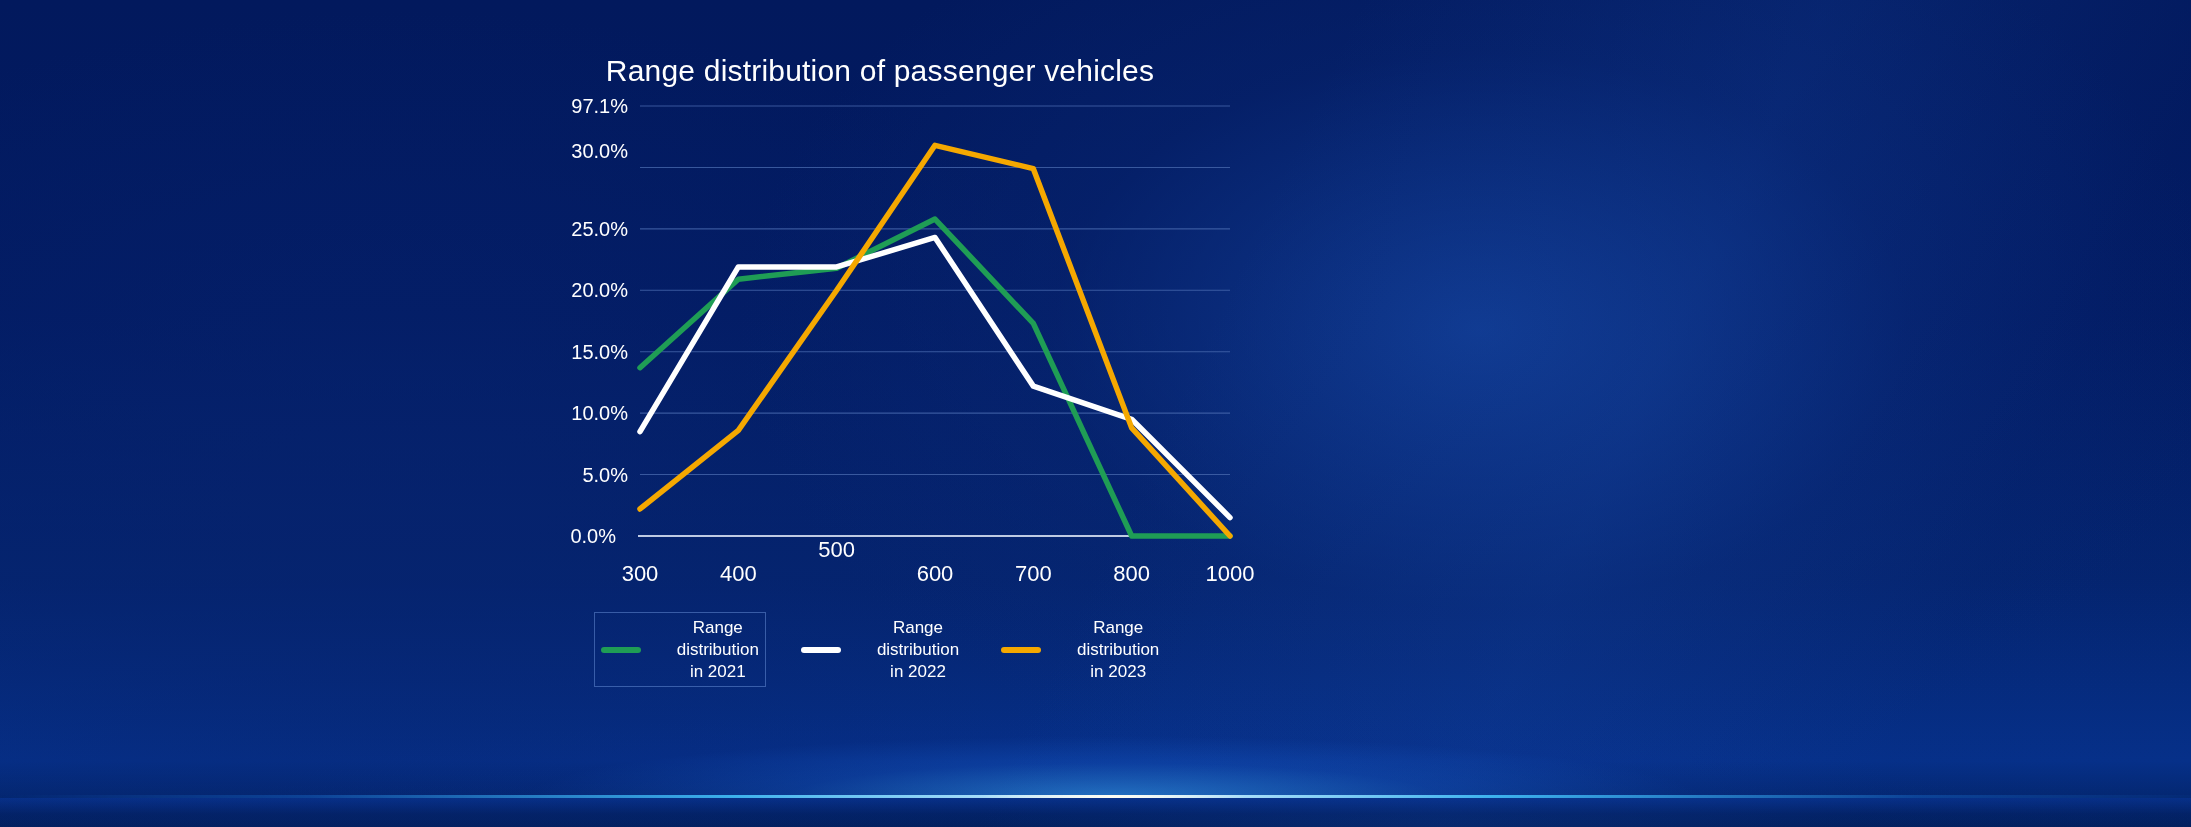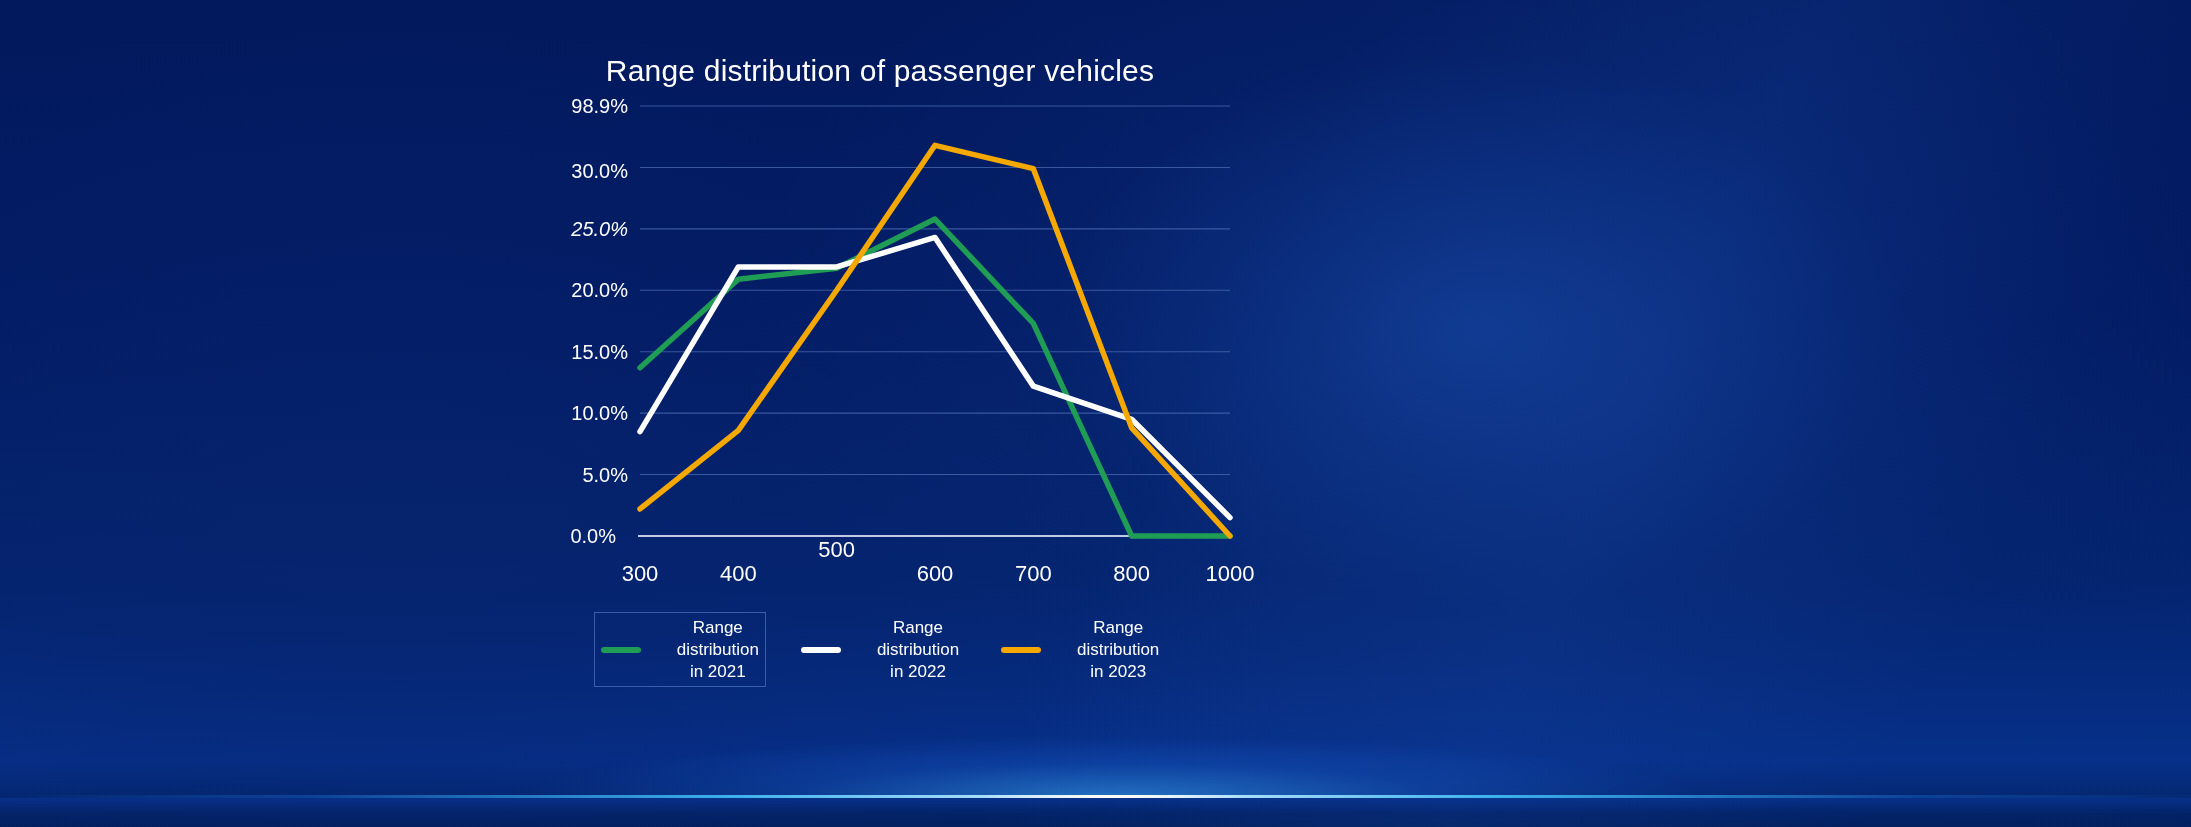--- a/index.html
+++ b/index.html
@@ -190,23 +190,23 @@
           <polyline points="120,339.6857142857143 218.33333333333331,251.22857142857146 316.66666666666663,240.17142857142858 415,191.0285714285714 513.3333333333333,295.4571428571428 611.6666666666667,508 710,508" fill="none" stroke="#1f9d55" stroke-width="5.5" stroke-linejoin="round" stroke-linecap="round"></polyline>
           <polyline points="120,403.57142857142856 218.33333333333331,238.94285714285718 316.66666666666663,238.94285714285718 415,209.45714285714286 513.3333333333333,358.11428571428576 611.6666666666667,391.2857142857143 710,489.57142857142856" fill="none" stroke="#ffffff" stroke-width="5.5" stroke-linejoin="round" stroke-linecap="round"></polyline>
           <polyline points="120,480.9714285714286 218.33333333333331,402.34285714285716 316.66666666666663,262.28571428571433 415,117.31428571428569 513.3333333333333,140.6571428571429 611.6666666666667,399.88571428571424 710,508" fill="none" stroke="#f5a800" stroke-width="5.5" stroke-linejoin="round" stroke-linecap="round"></polyline>
         </svg>
       <div id="ytick-layer">
           <div class="ylabel" style="top: 508px; left: 108px; right: auto; transform: translate(-100%, -50%);">0.0%</div>
           <div class="ylabel" style="top: 446.571px; left: 120px; right: auto; transform: translate(-100%, -50%);">5.0%</div>
           <div class="ylabel" style="top: 385.143px; left: 120px; right: auto; transform: translate(-100%, -50%); text-align: center;">10.0%</div>
           <div class="ylabel" style="top: 323.714px; left: 120px; right: auto; transform: translate(-100%, -50%);">15.0%</div>
           <div class="ylabel" style="top: 262.286px; left: 120px; right: auto; transform: translate(-100%, -50%);">20.0%</div>
-          <div class="ylabel" style="top: 200.857px; left: 120px; right: auto; transform: translate(-100%, -50%); font-style: italic;">25.0%</div>
-          <div class="ylabel" style="top: 143px; left: 120px; right: auto; transform: translate(-100%, -50%);">30.0%</div>
-          <div class="ylabel" style="top: 78px; left: 120px; right: auto; transform: translate(-100%, -50%);">98.9%</div>
+          <div class="ylabel" style="top: 200.857px; left: 120px; right: auto; transform: translate(-100%, -50%);">25.0%</div>
+          <div class="ylabel" style="top: 123px; left: 120px; right: auto; transform: translate(-100%, -50%);">30.0%</div>
+          <div class="ylabel" style="top: 78px; left: 120px; right: auto; transform: translate(-100%, -50%);">97.1%</div>
         </div>
       <div id="xtick-layer">
           <div class="xlabel" style="left: 120px; top: 526px;">300</div>
           <div class="xlabel" style="left: 218.333px; top: 526px;">400</div>
           <div class="xlabel" style="left: 316.667px; top: 502px;">500</div>
           <div class="xlabel" style="left: 415px; top: 526px;">600</div>
           <div class="xlabel" style="left: 513.333px; top: 526px;">700</div>
           <div class="xlabel" style="left: 611.667px; top: 526px;">800</div>
           <div class="xlabel" style="left: 710px; top: 526px;">1000</div>
         </div>

